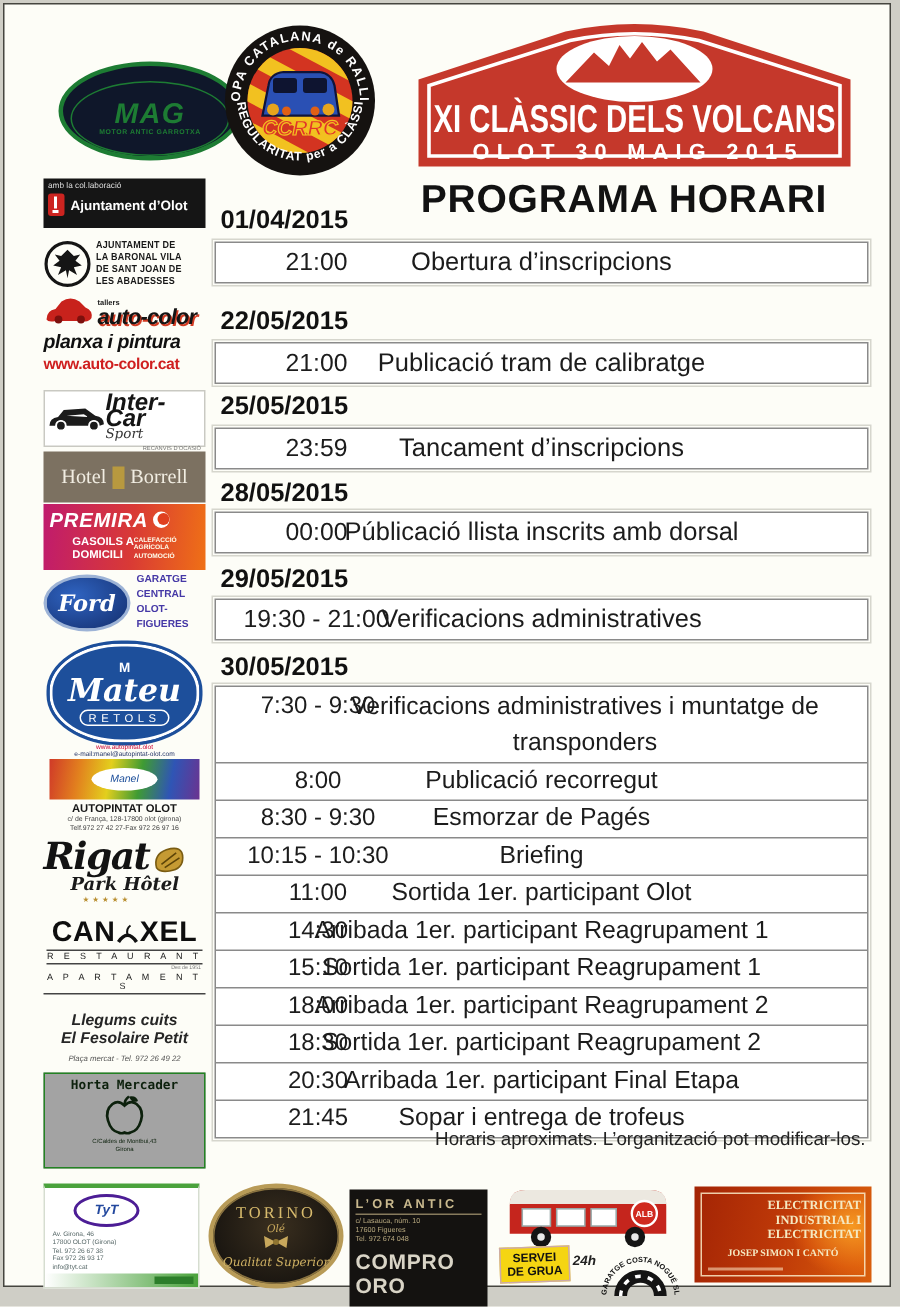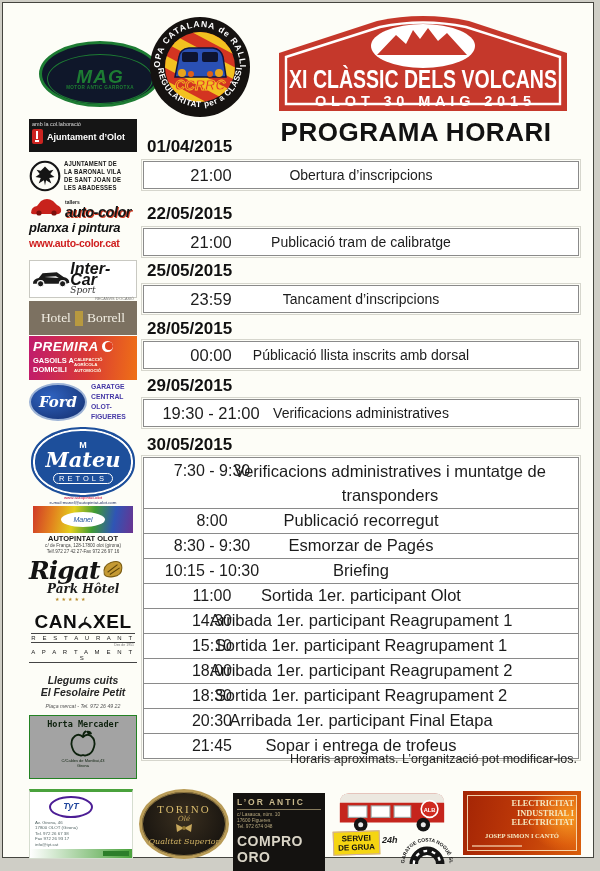--- a/index.html
+++ b/index.html
@@ -19,21 +19,21 @@
   #plate{left:270px;top:6px;}
   #prog-title{left:140px;top:114px;width:436px;padding-left:110px;box-sizing:border-box;
       text-align:center;font-size:26px;font-weight:900;letter-spacing:.5px;color:#121212;}
   
   #sched{left:140px;top:0;width:436px;height:100%;}
   .sdate{position:absolute;left:4px;font-size:17px;font-weight:bold;color:#111;}
   .srow{position:absolute;left:0;width:436px;height:28px;background:#fff;
         border:1px solid #8a8a8a;outline:1px solid #d6d6cd;outline-offset:1px;box-sizing:border-box;}
   .srow .t,.trow .t{position:absolute;left:0;top:0;width:134px;text-align:center;
         font-size:16.5px;color:#1c1c1c;line-height:26px;}
-  .srow .e{position:absolute;left:0;right:0;text-align:center;font-size:14px;color:#1c1c1c;line-height:26px;}
+  .srow .e{position:absolute;left:0;right:0;text-align:center;font-size:17px;color:#1c1c1c;line-height:26px;}
   #stable{position:absolute;left:0;width:436px;background:#fff;border:1px solid #8a8a8a;
         outline:1px solid #d6d6cd;outline-offset:1px;box-sizing:border-box;}
   .trow{position:relative;height:24px;border-bottom:1px solid #8a8a8a;}
   .trow:last-child{border-bottom:none;}
   .trow .t{line-height:23px;font-size:16px;width:136px;}
   .trow .e{position:absolute;left:0;right:0;text-align:center;font-size:16.5px;color:#1c1c1c;line-height:23px;}
   .trow.dbl{height:50px;}
   .trow.dbl .t{line-height:25px;}
   .trow.dbl .e{left:68px;right:10px;line-height:24px;padding-top:1px;}
   #note{position:absolute;right:2px;font-size:12.5px;color:#222;}
@@ -61,21 +61,21 @@
   #intercar .sp{font-size:9px;font-style:italic;color:#333;font-family:"DejaVu Serif",serif;}
   #intercar .tiny{font-size:3.8px;color:#777;text-align:right;margin-top:2px;}
   #borrell{top:298px;height:34px;background:#7c7161;display:flex;align-items:center;justify-content:center;gap:4px;}
   #borrell span{font-family:"Liberation Serif",serif;font-size:13.5px;color:#f1ede2;}
   #borrell .tower{width:8px;height:15px;background:#b89а44;background:#b8993f;position:relative;}
   #premira{top:333px;height:44px;background:linear-gradient(95deg,#c01b6d 0%,#d93a35 55%,#ef7016 100%);padding:3px 4px;}
   #premira .r1{display:flex;align-items:center;gap:3px;}
   #premira .nm{font-size:13.5px;font-weight:900;font-style:italic;color:#fff;letter-spacing:.5px;}
   #premira .swirl{width:11px;height:11px;border-radius:50%;background:#fff;position:relative;overflow:hidden;}
   #premira .swirl:before{content:"";position:absolute;left:3px;top:1px;width:8px;height:8px;border-radius:50%;background:#e0401f;}
-  #premira .r2{display:flex;justify-content:flex-start;margin-top:3px;}
+  #premira .r2{display:flex;justify-content:center;margin-top:3px;}
   #premira .gl{font-size:7.5px;font-weight:900;color:#fff;line-height:8.5px;}
   #premira .gr div{font-size:4.4px;font-weight:bold;color:#ffe;line-height:5.4px;text-align:left;}
   #ford{top:380px;height:38px;display:flex;align-items:center;gap:4px;}
   #ford .oval{width:54px;height:34px;border-radius:50%;background:radial-gradient(ellipse at 35% 35%,#2f63c0,#142e6d);
       border:2px solid #9db3d6;display:flex;align-items:center;justify-content:center;flex:0 0 auto;}
   #ford .f{font-family:"DejaVu Serif",serif;font-style:italic;font-weight:bold;font-size:15px;color:#fff;}
   #ford .gt div{font-size:6.8px;font-weight:800;color:#4538a6;line-height:10px;}
   #mateu{top:424px;height:70px;}
   #mateu .oval{width:100px;height:66px;margin:0 auto;background:#1d4f9b;border-radius:48%;
       border:2px solid #1d4f9b;box-shadow:inset 0 0 0 2px #fff;
@@ -85,21 +85,21 @@
   #mateu .rt{font-size:7.5px;letter-spacing:3px;color:#fff;border:1px solid #fff;border-radius:7px;padding:0 5px;line-height:9px;margin-top:2px;}
   #manel{top:492px;height:62px;text-align:center;}
   #manel .m1{font-size:4.4px;color:#c03;line-height:5px;}
   #manel .m2{font-size:4.4px;color:#236;line-height:5px;}
   #manel .rb{height:27px;margin:1px 4px;background:linear-gradient(100deg,#d03a28,#e2801e,#e3cf1d,#3f9b33,#2f55b5,#6b3390);
       display:flex;align-items:center;justify-content:center;}
   #manel .wov{width:44px;height:15px;background:#fff;border-radius:50%;font-size:7px;font-style:italic;color:#1d4f9b;line-height:15px;}
   #manel .t1{font-size:7.5px;font-weight:900;color:#171717;margin-top:1px;}
   #manel .t2{font-size:4.6px;color:#444;line-height:5.6px;}
   #rigat{top:556px;height:48px;}
-  #rigat .r1{display:flex;align-items:flex-start;}
+  #rigat .r1{display:flex;align-items:flex-end;}
   #rigat .nm{font-family:"DejaVu Serif",serif;font-style:italic;font-weight:900;font-size:25px;color:#131313;line-height:24px;letter-spacing:-1px;}
   #rigat .ph{font-family:"DejaVu Serif",serif;font-style:italic;font-weight:bold;font-size:12px;color:#1a1a1a;margin-left:18px;line-height:13px;}
   #rigat .st{font-size:5px;color:#b98e2f;margin-left:26px;letter-spacing:2px;}
   #canxel{top:610px;height:58px;text-align:center;}
   #canxel .r1{display:flex;align-items:flex-end;justify-content:center;}
   #canxel .w{font-size:19px;font-weight:900;color:#0e0e0e;letter-spacing:.5px;line-height:18px;}
   #canxel .l2{font-size:6px;letter-spacing:2.6px;color:#222;border-top:1px solid #444;border-bottom:1px solid #444;
       padding:1px 0;margin:2px 2px 0;}
   #canxel .l3{font-size:6px;letter-spacing:2.6px;color:#222;margin-top:2px;border-bottom:1px solid #444;padding-bottom:1px;}
   #canxel .tag{font-size:3.5px;color:#777;text-align:right;margin:0 3px;}

